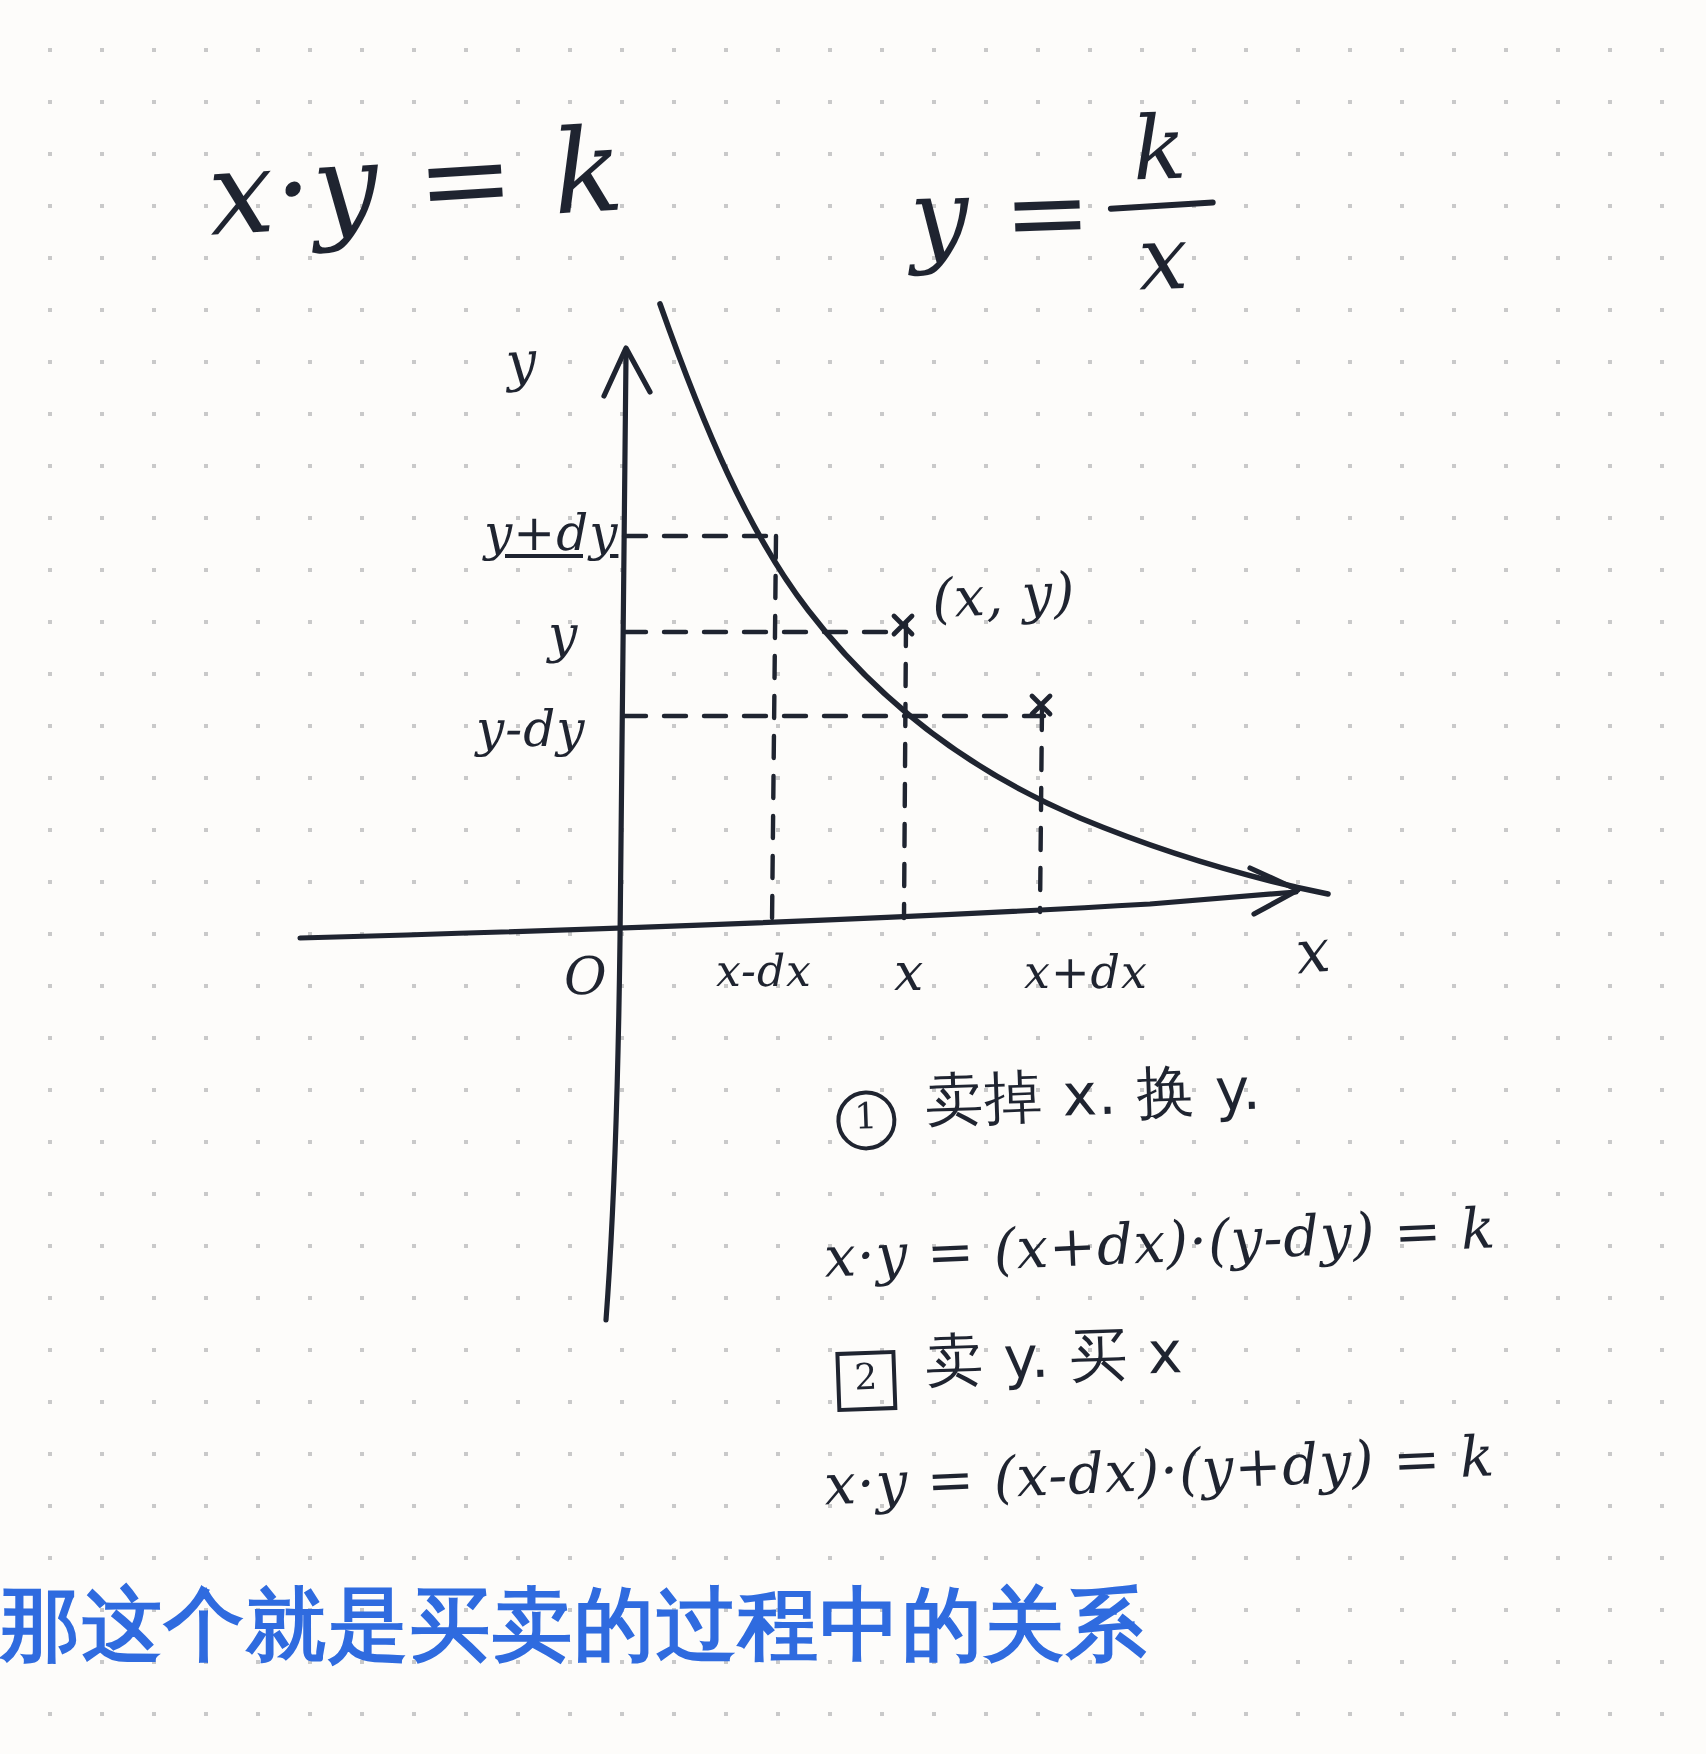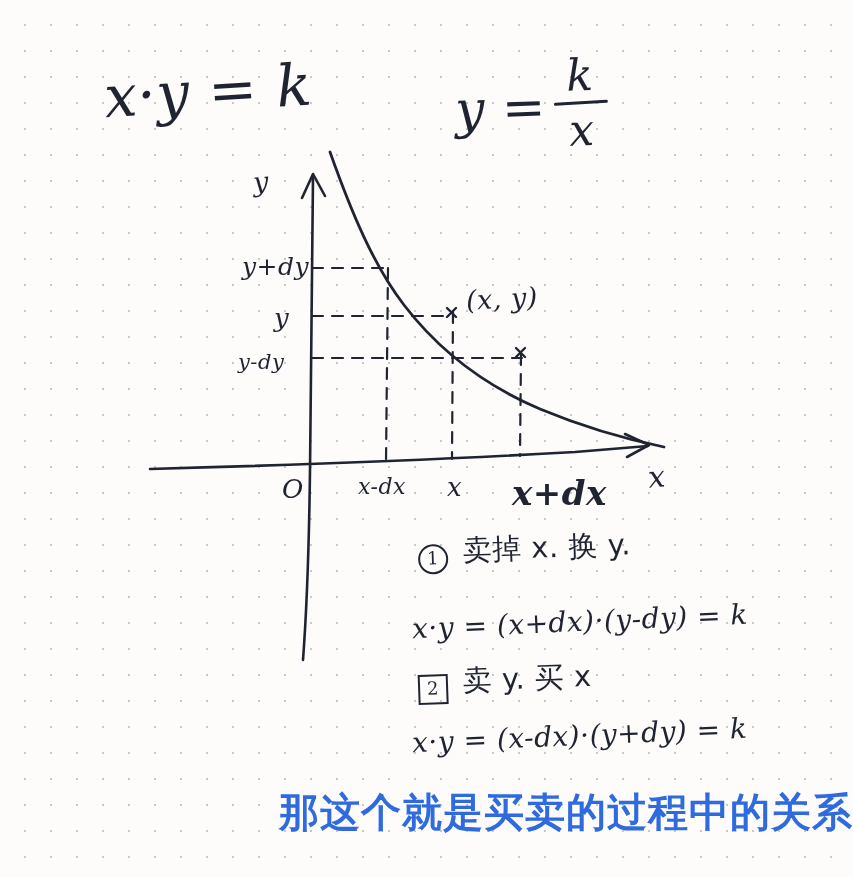--- a/index.html
+++ b/index.html
@@ -73,26 +73,26 @@
   }
   .frac .den { padding: 0 6px; }
 
   
   .lbl {
     font-size: 27px;
   }
   #lbl-y       { left: 253px; top: 168px; transform: rotate(-4deg); }
   #lbl-x       { left: 648px; top: 462px; transform: rotate(-5deg); font-size: 30px; }
   #lbl-origin  { left: 282px; top: 476px; font-size: 26px; }
-  #lbl-ypdy    { left: 242px; top: 254px; font-size: 25px; }
+  #lbl-ypdy    { left: 242px; top: 254px; font-size: 25px; text-decoration: underline; }
   #lbl-yy      { left: 274px; top: 305px; font-size: 26px; }
-  #lbl-ymdy    { left: 238px; top: 352px; font-size: 21px; }
+  #lbl-ymdy    { left: 238px; top: 352px; font-size: 25px; }
   #lbl-xmdx    { left: 358px; top: 476px; font-size: 22px; }
   #lbl-xx      { left: 447px; top: 474px; font-size: 26px; }
-  #lbl-xpdx    { left: 512px; top: 476px; font-size: 34px; font-weight: bold; }
+  #lbl-xpdx    { left: 512px; top: 476px; font-size: 23px; }
   #lbl-point   { left: 466px; top: 285px; font-size: 27px; transform: rotate(-3deg); }
 
   
   .note {
     font-size: 29px;
   }
   #note-1  { left: 418px; top: 534px; transform: rotate(-2deg); }
   #note-1e { left: 412px; top: 608px; transform: rotate(-2.5deg); font-size: 28px; }
   #note-2  { left: 418px; top: 665px; transform: rotate(-2deg); }
   #note-2e { left: 412px; top: 722px; transform: rotate(-2.5deg); font-size: 28px; }
@@ -126,21 +126,21 @@
     font-family: "DejaVu Sans", sans-serif;
     font-style: normal;
   }
 
   
   #caption {
     position: absolute;
     left: 0;
     right: 0;
     top: 785px;
-    text-align: right;
+    text-align: left;
     font-family: "DejaVu Sans", sans-serif;
     font-weight: bold;
     font-size: 40px;
     color: #2f6bdf;
     letter-spacing: 1px;
   }
   svg { position: absolute; left: 0; top: 0; overflow: visible; }
 </style>
 </head>
 <body>

